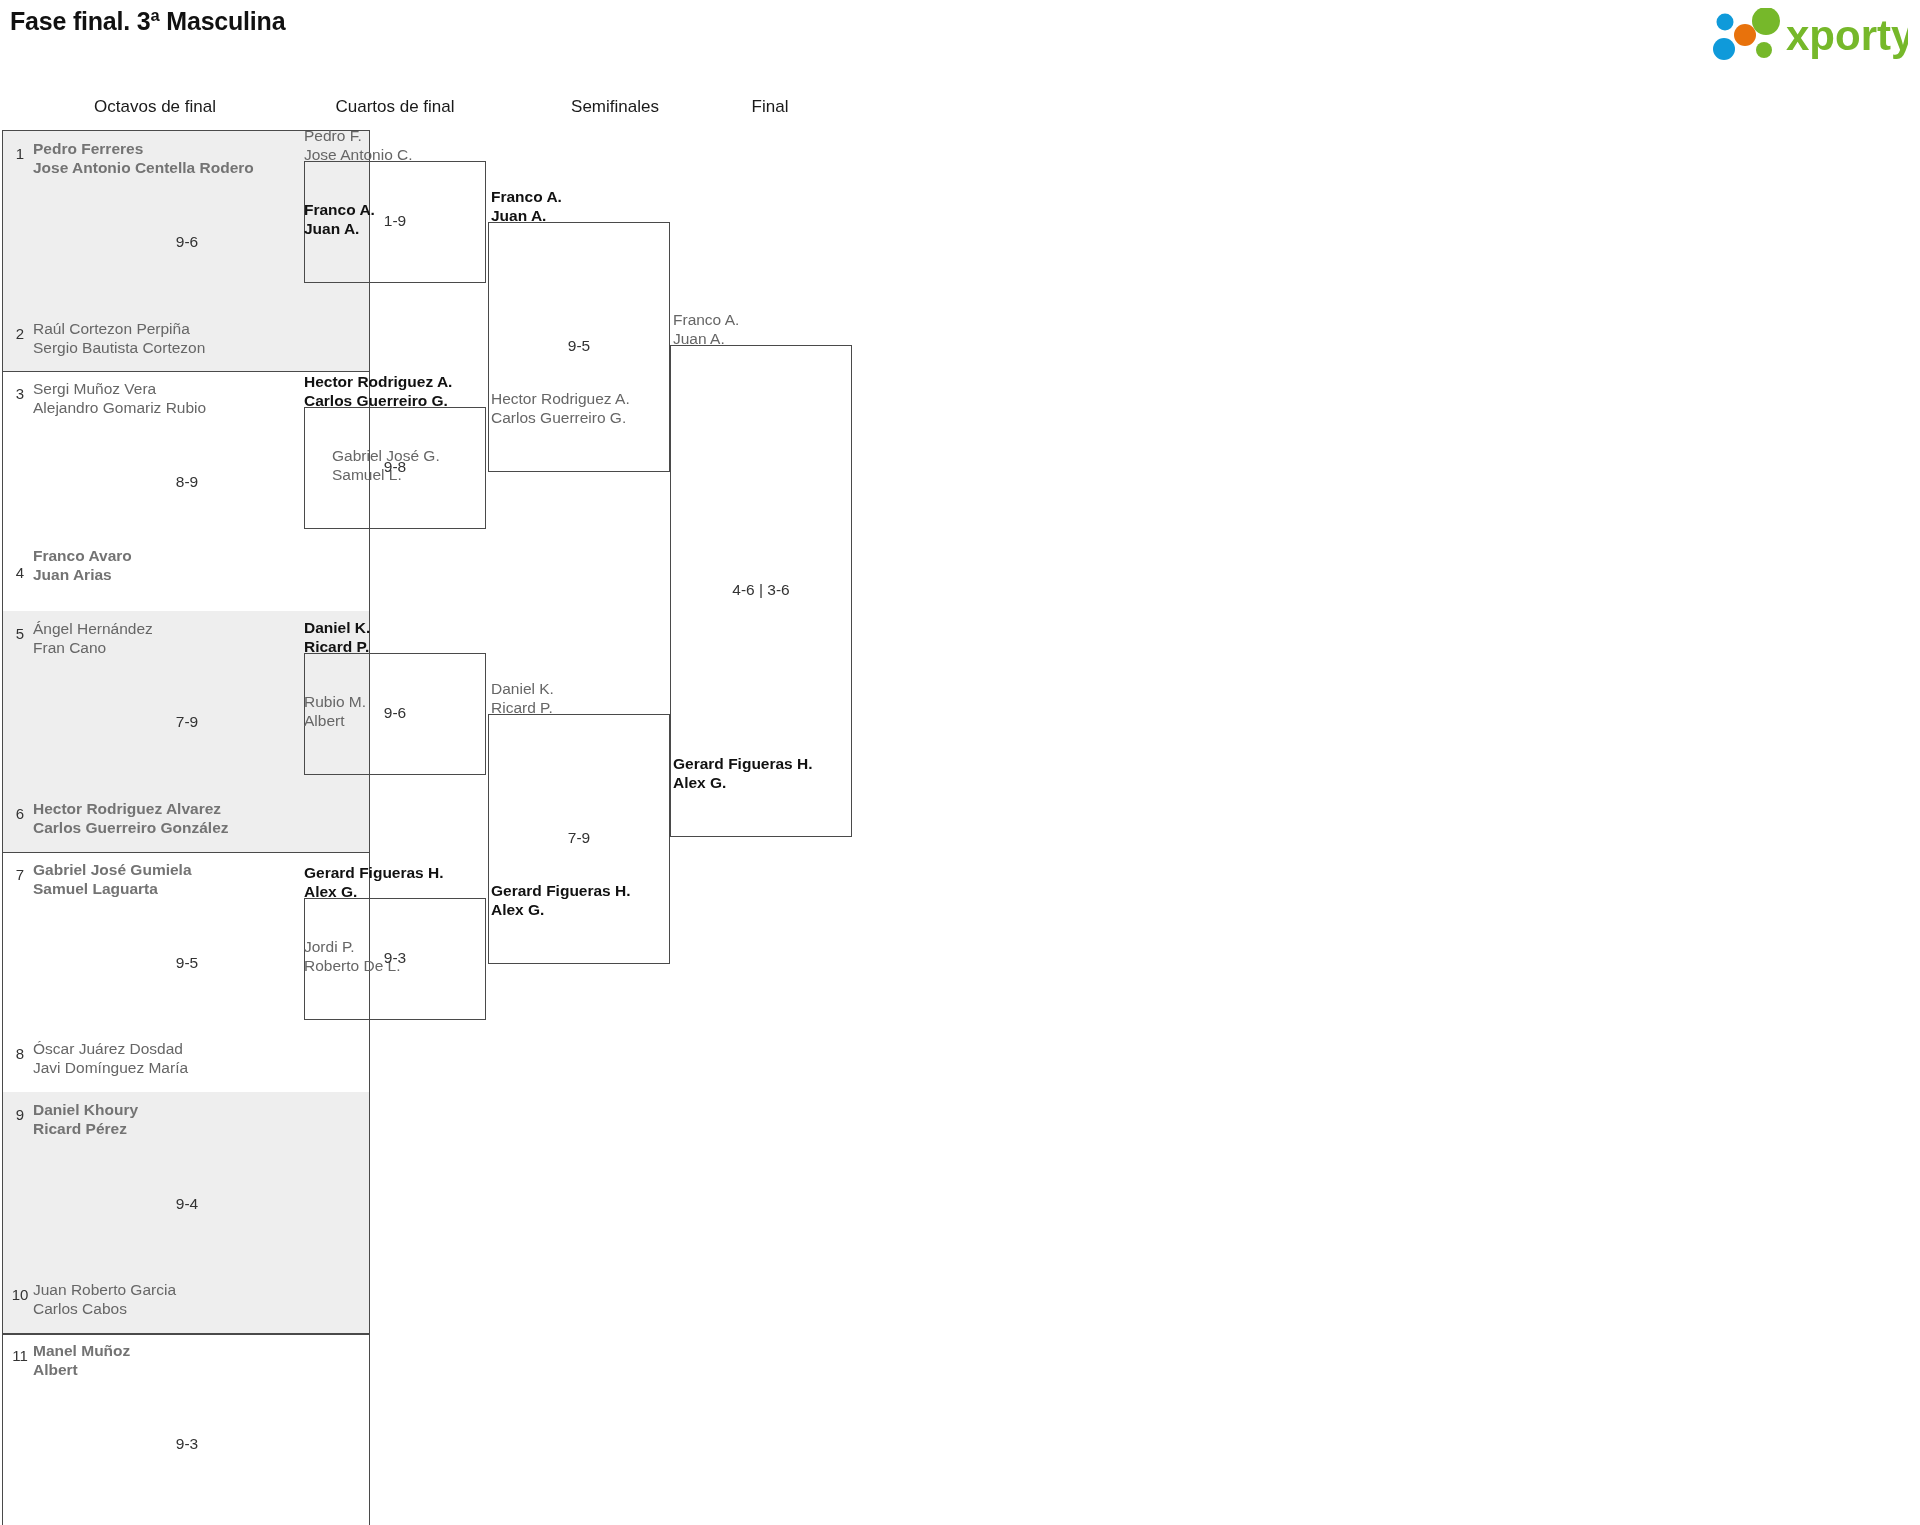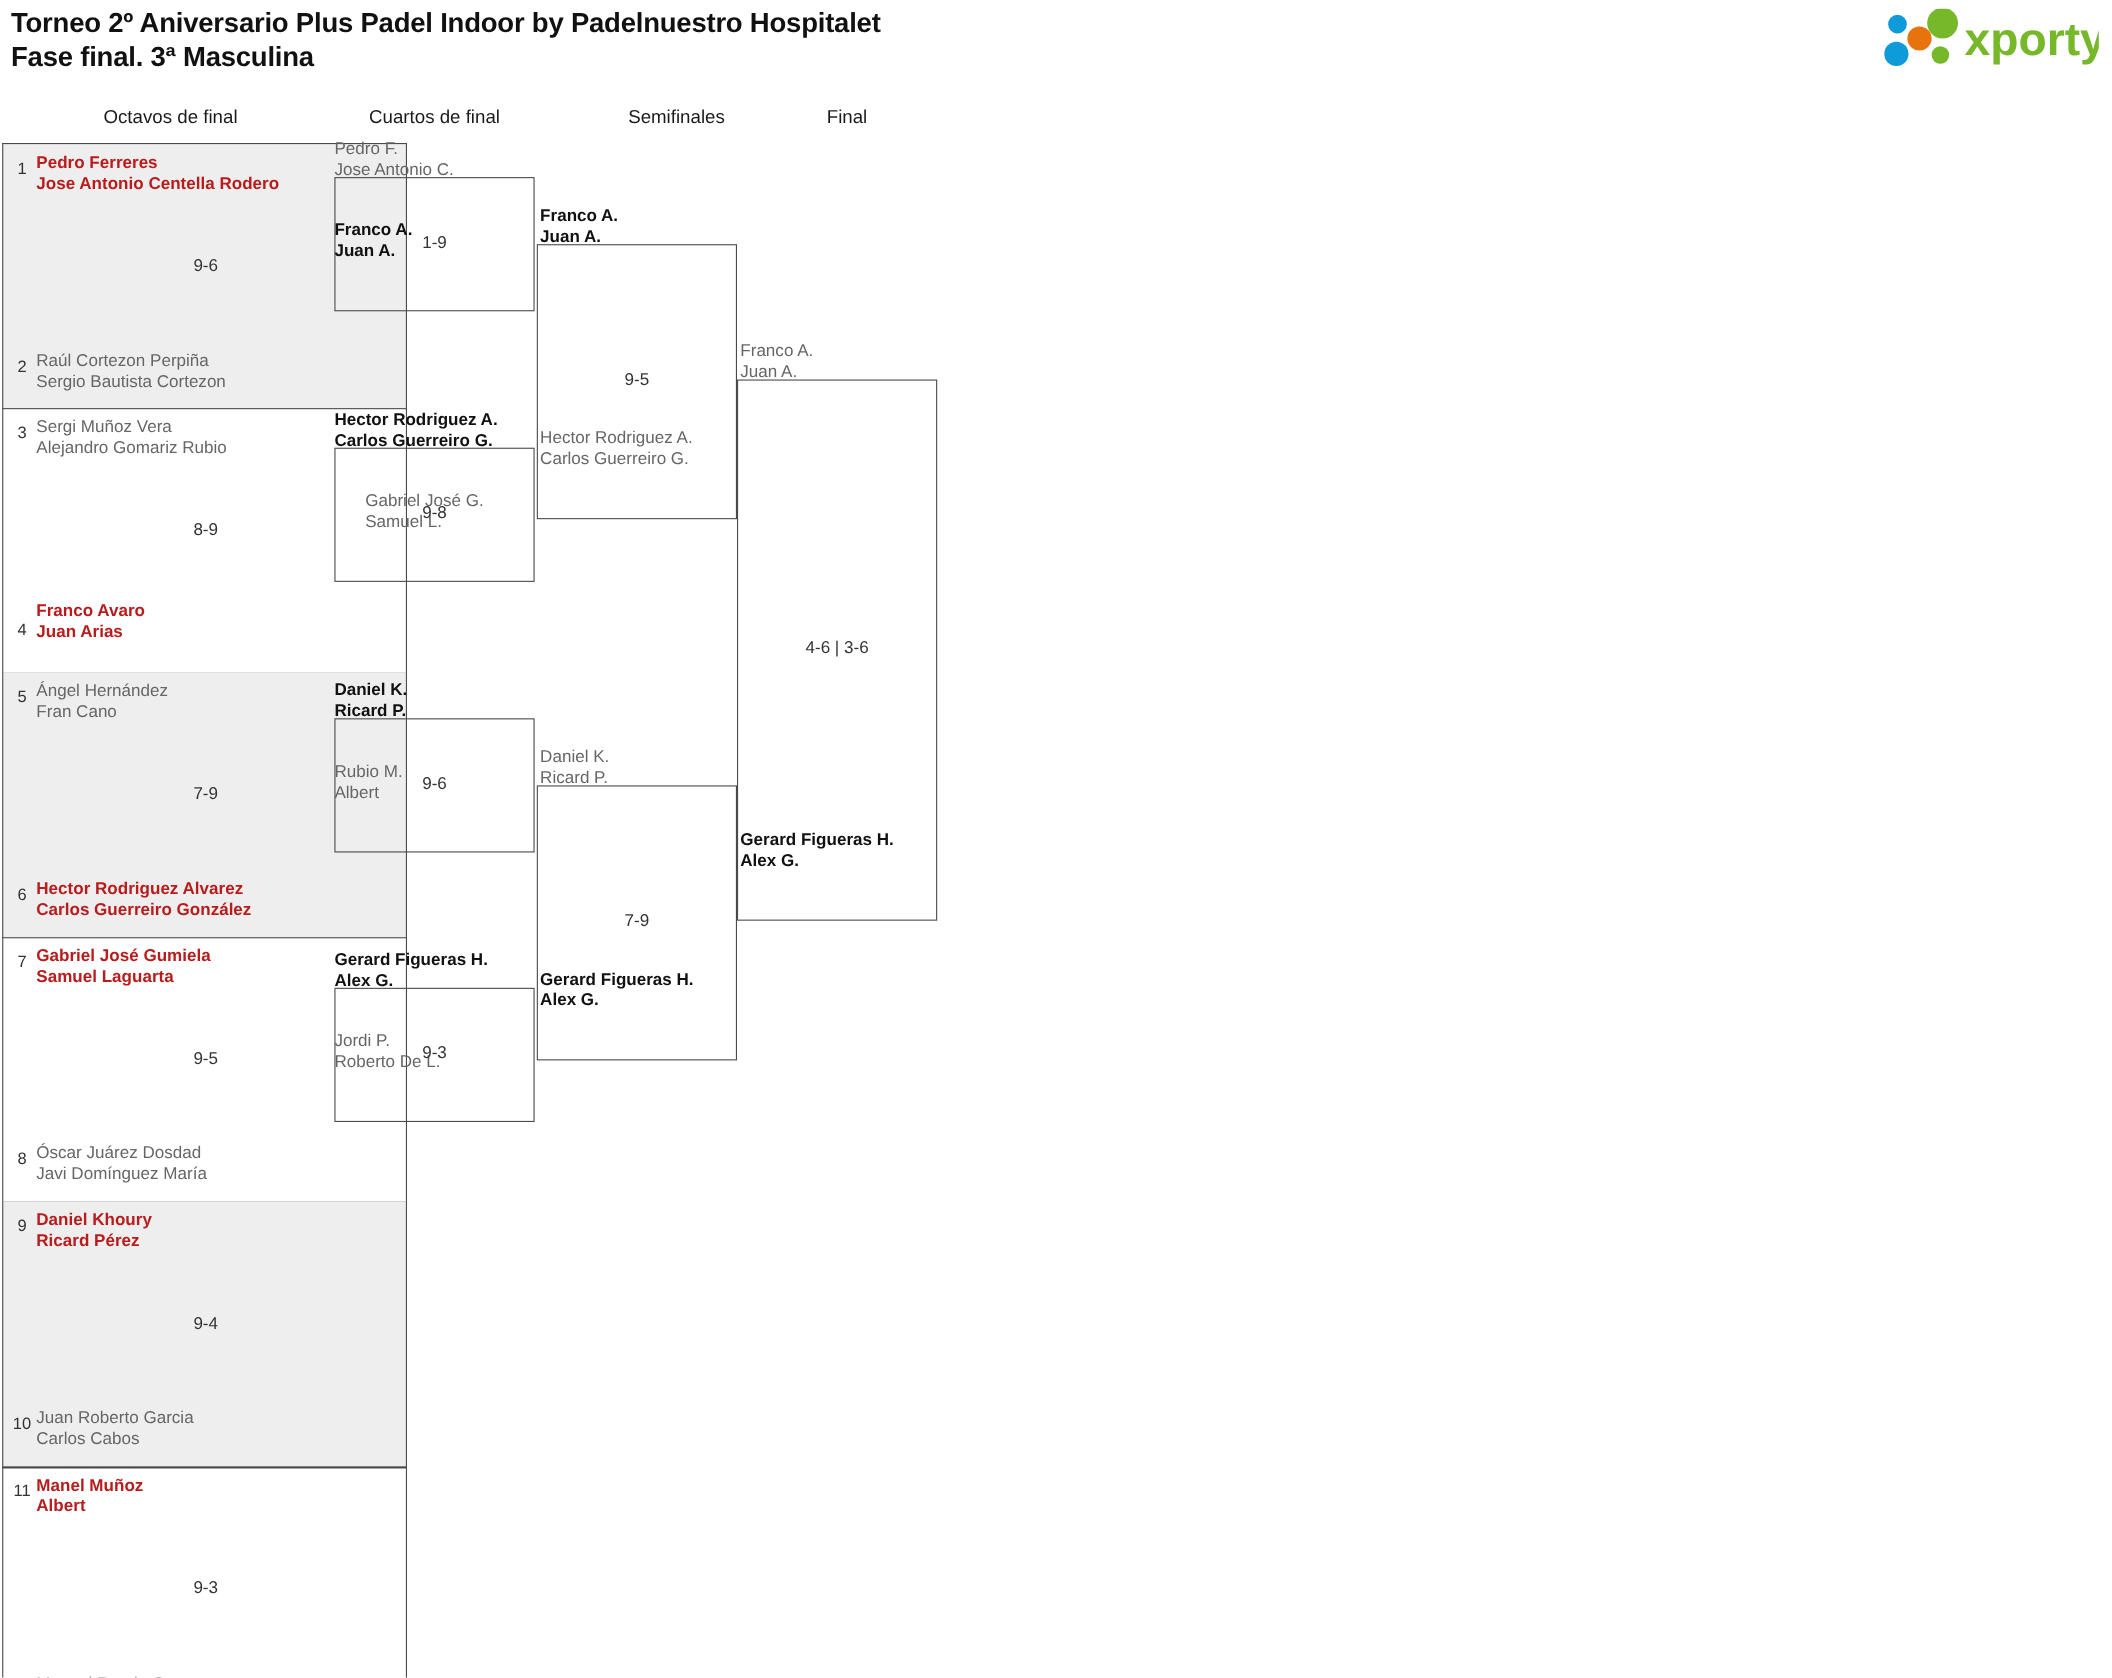--- a/index.html
+++ b/index.html
@@ -41,21 +41,21 @@
   .r1-cell.top-edge { border-top: 1.5px solid #4a4a4a; }
 
   .seed-num {
     position: absolute; left: 6px; font-size: 15px; color: #333333;
     width: 22px; text-align: center;
   }
   .team {
     position: absolute; left: 30px; font-size: 15.5px;
     line-height: 19px; white-space: nowrap;
   }
-  .team.win { font-weight: bold; color: #b91c1c; }
+  .team.win { font-weight: bold; color: #737373; }
   .team.lose { font-weight: normal; color: #666666; }
 
   .score {
     position: absolute; font-size: 15.5px; color: #333333;
     text-align: center; white-space: nowrap;
   }
 
   
   .mbox {
     position: absolute;
@@ -69,21 +69,20 @@
   }
   .adv-name.win { font-weight: bold; color: #111111; }
   .adv-name.lose { font-weight: normal; color: #666666; }
 </style>
 </head>
 <body>
 
 <div class="page">
 
   <div class="title-block">
-    <div class="title-line">Torneo 2º Aniversario Plus Padel Indoor by Padelnuestro Hospitalet</div>
     <div class="title-line">Fase final. 3ª Masculina</div>
   </div>
 
   <div class="logo">
     <svg width="200" height="52" viewBox="0 0 200 52">
       <circle cx="17" cy="14" r="8.5" fill="#0f9ada"></circle>
       <circle cx="16" cy="41" r="11" fill="#0f9ada"></circle>
       <circle cx="37" cy="27" r="11" fill="#e8720c"></circle>
       <circle cx="58" cy="13" r="14" fill="#76b82a"></circle>
       <circle cx="56" cy="42" r="8" fill="#76b82a"></circle>

